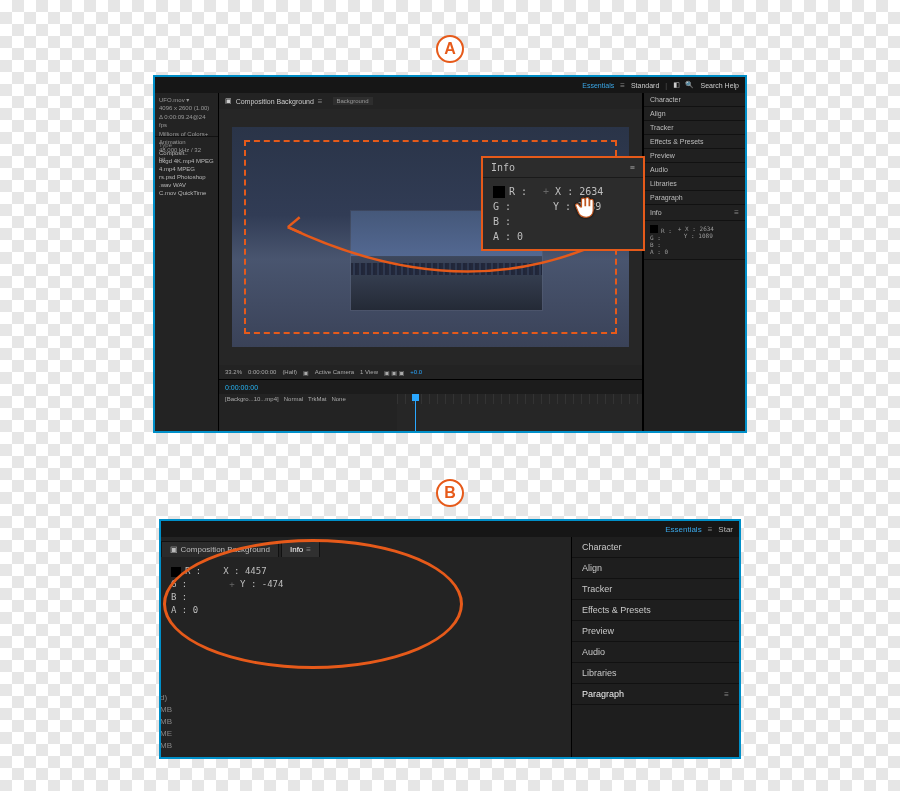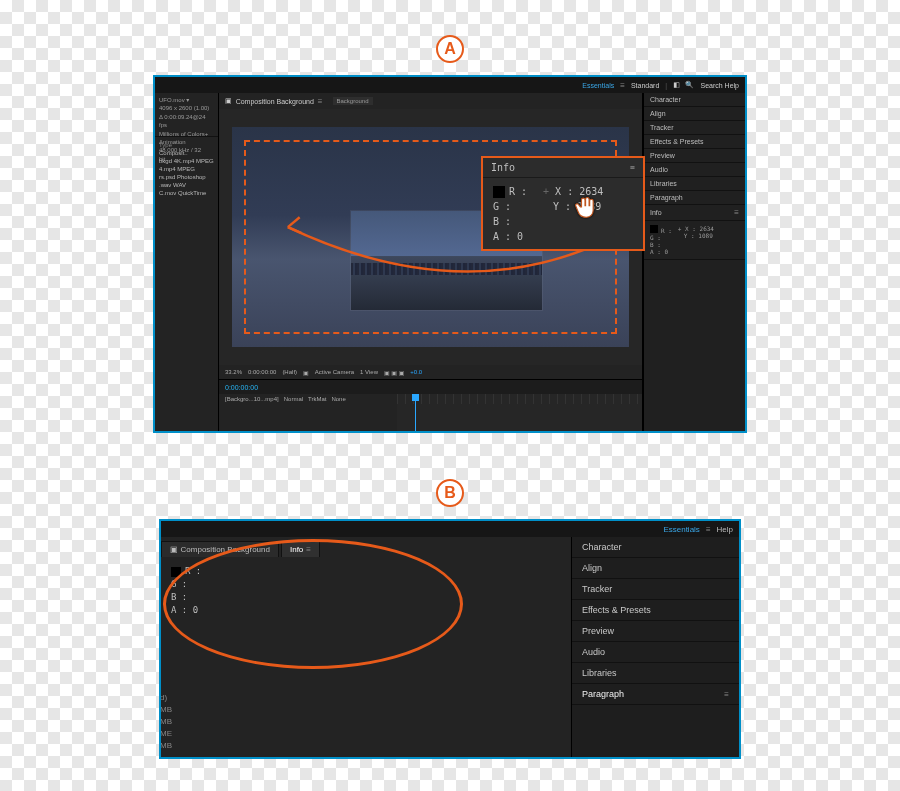--- a/index.html
+++ b/index.html
@@ -388,40 +388,44 @@
         </div>
       </div>
     </div>
   </div>
 </div>
 
 <div id="shotB">
   <div class="B-top">
     <span class="ws-active">Essentials</span>
     <span class="menu-icon">≡</span>
-    <span>Help</span>
+    <span>Star</span>
   </div>
   <div class="B-body">
     <div class="B-left">
       <div class="B-tabs">
         <div class="tab">
           <span>▣</span>
           <span>Composition Background</span>
         </div>
         <div class="tab active">
           <span>Info</span>
           <span class="menu-icon">≡</span>
         </div>
       </div>
       <div class="B-info-content">
         <div>
           <div><span class="sw"></span><span>R :</span></div>
           <div>G :</div>
           <div>B :</div>
           <div>A : 0</div>
+        </div>
+        <div>
+          <div><span>X : 4457</span></div>
+          <div><span class="plus">+</span> <span>Y : -474</span></div>
         </div>
       </div>
       <div class="B-oval"></div>
       <div class="B-stub">
         <span>d)</span>
         <span>MB</span>
         <span>MB</span>
         <span>ME</span>
         <span>MB</span>
       </div>

